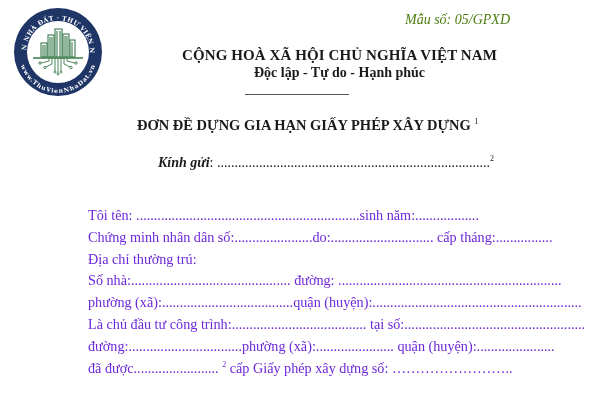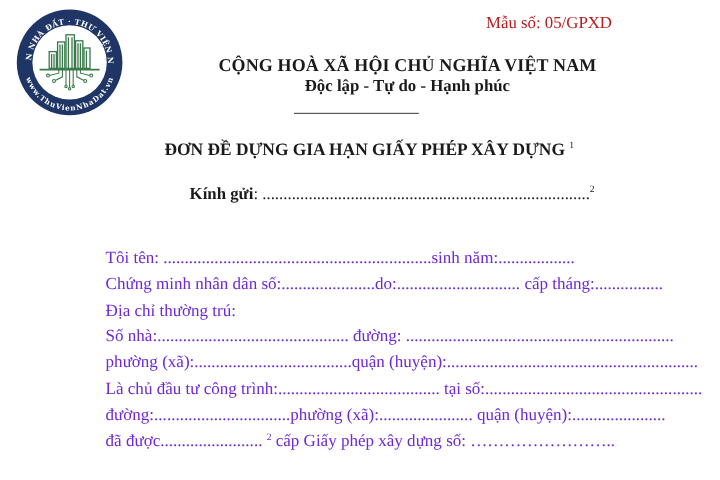--- a/index.html
+++ b/index.html
@@ -19,22 +19,23 @@
       position: absolute;
       left: 13px;
       top: 7px;
       width: 90px;
       height: 90px;
     }
     .form-code {
       position: absolute;
       right: 90px;
       top: 12px;
+      font-style: italic;
       font-size: 14px;
-      color: #b91c1c;
+      color: #4d7c0f;
     }
     .nation-header {
       position: absolute;
       left: 0;
       top: 48px;
       width: 600px;
       text-align: center;
       line-height: 1;
       padding-left: 32px;
     }
@@ -74,20 +75,21 @@
     }
     .addressee {
       position: absolute;
       left: 158px;
       top: 155px;
       font-size: 14px;
       white-space: nowrap;
     }
     .addressee .label {
       font-weight: bold;
+      font-style: italic;
     }
     .form-body {
       position: absolute;
       left: 88px;
       top: 205px;
       font-size: 14.2px;
       line-height: 21.8px;
       white-space: nowrap;
       color: #6d28d9;
     }

